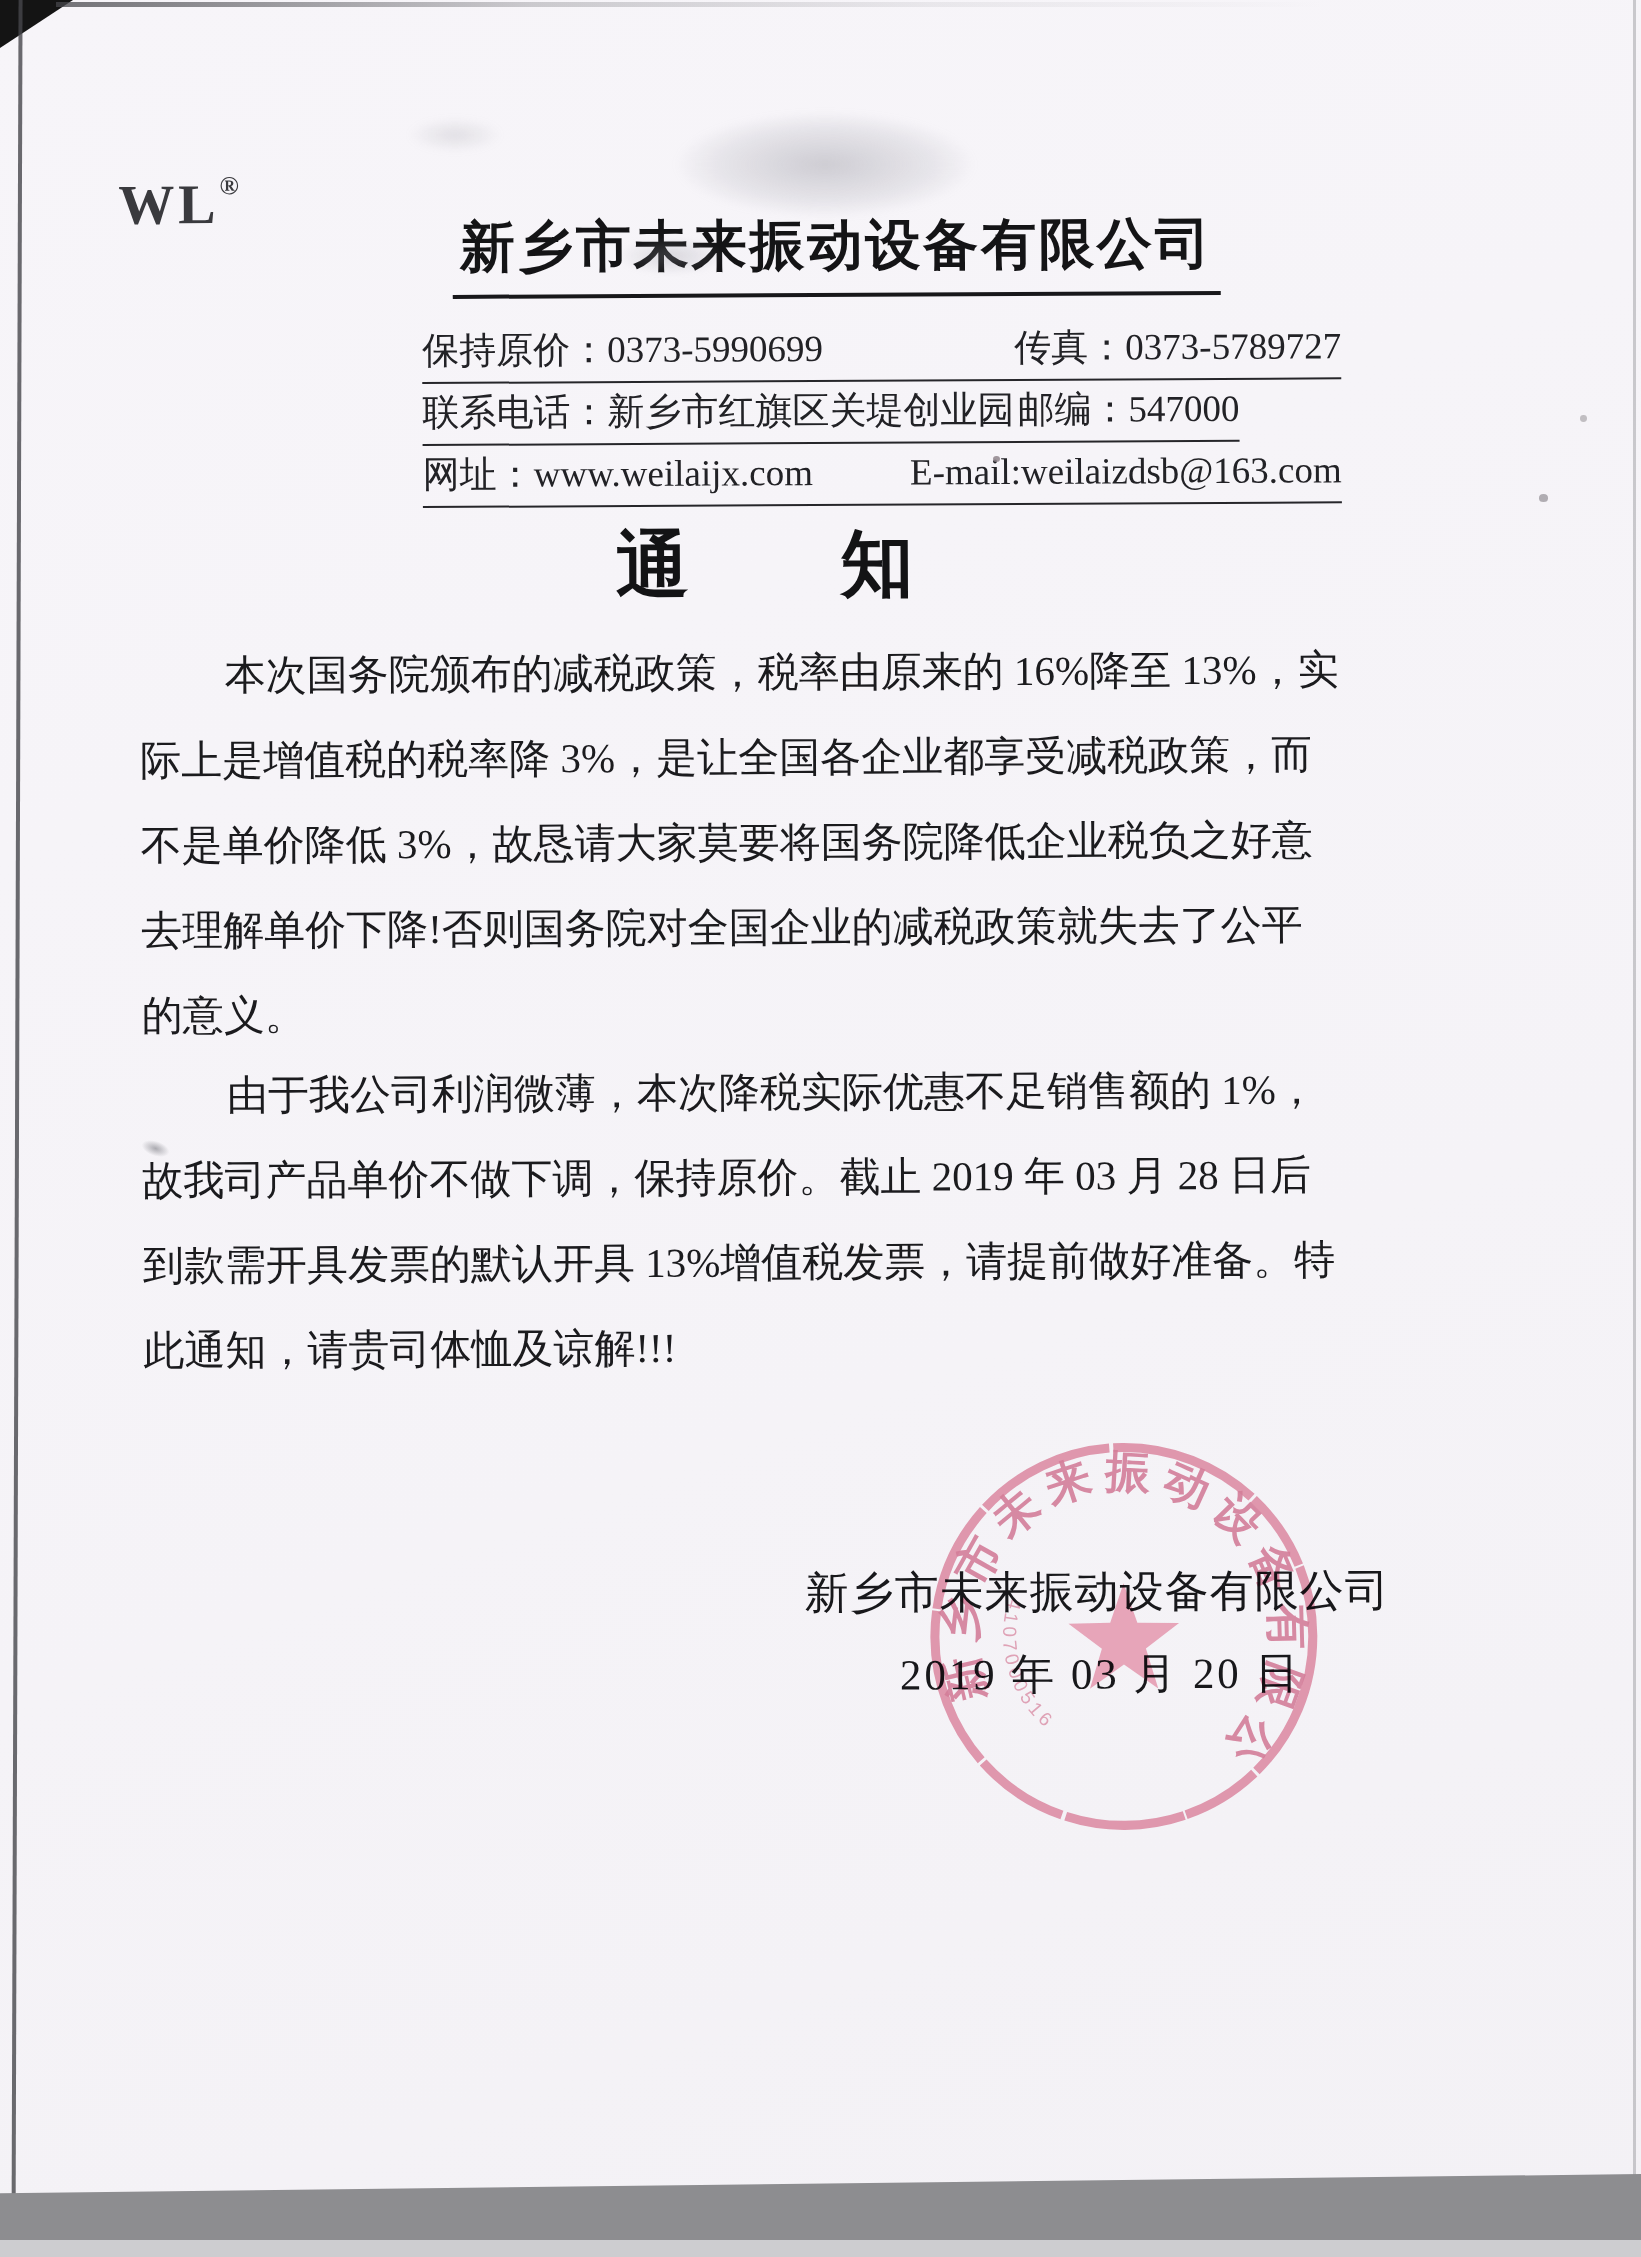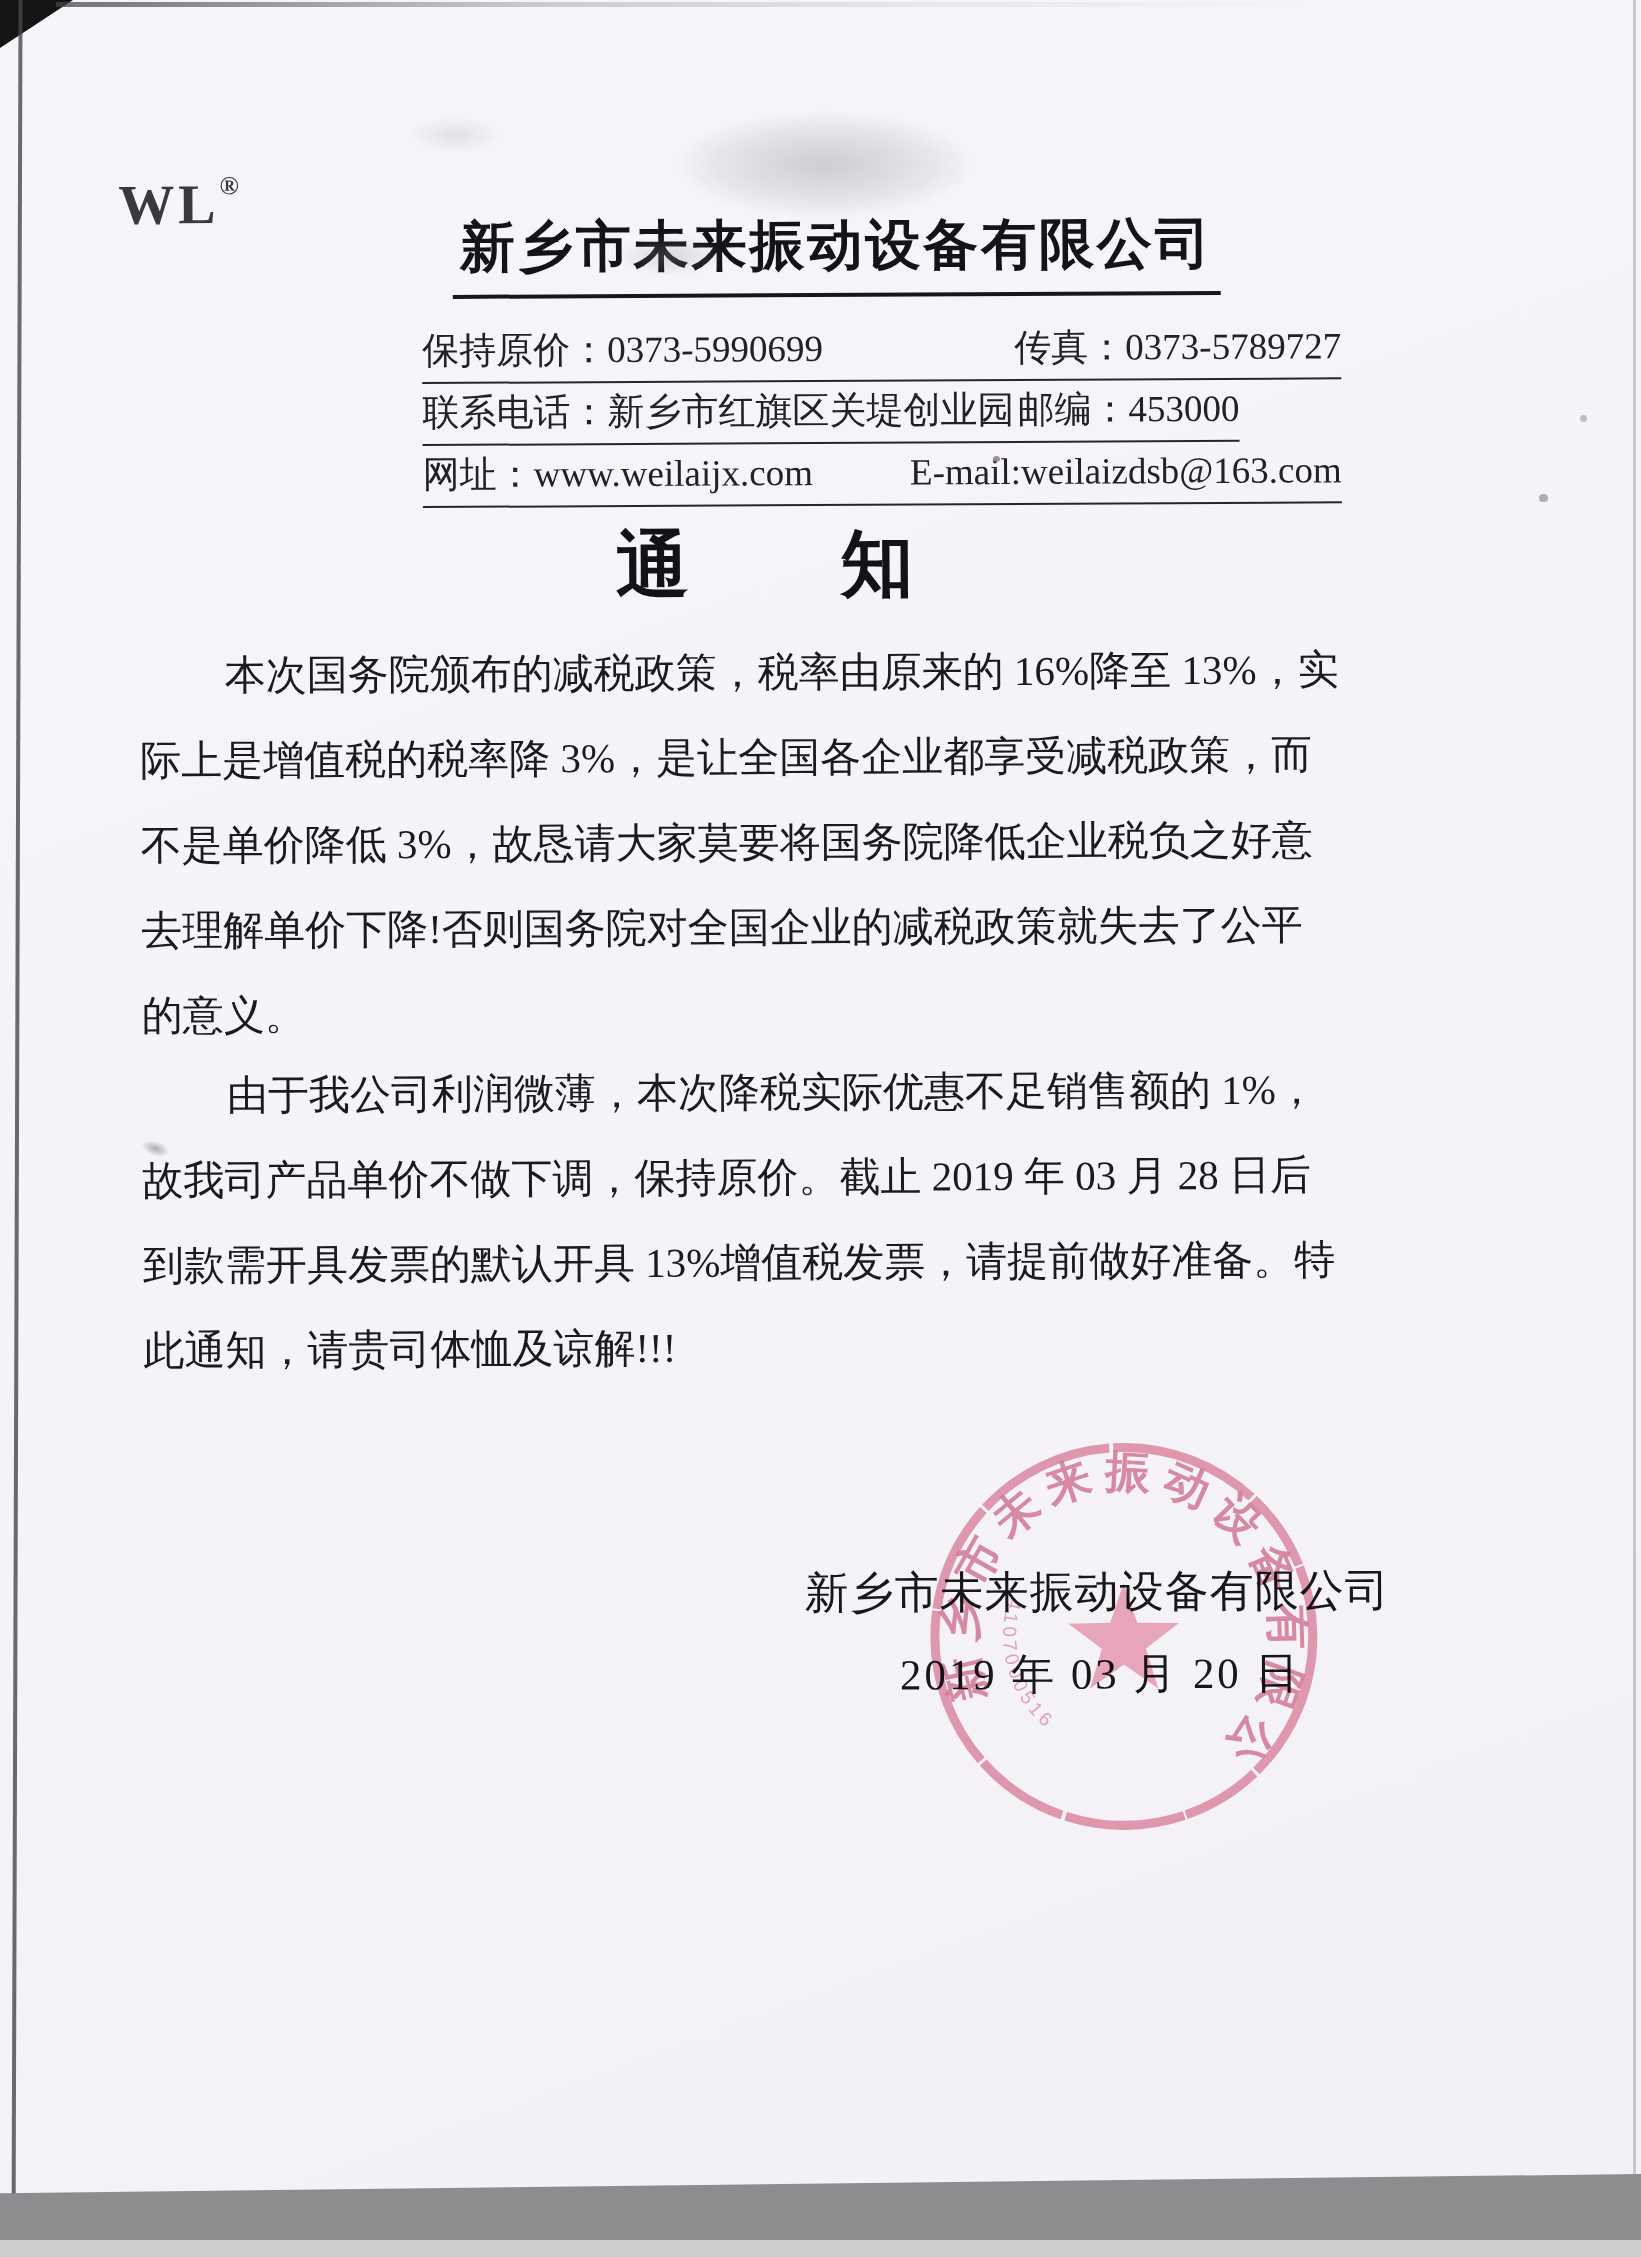--- a/index.html
+++ b/index.html
@@ -80,21 +80,21 @@
 
     <div class="company-name">新乡市未来振动设备有限公司</div>
 
     <div class="contact-line cl1">
       <span><span>保持原价：</span><span>0373-5990699</span></span>
       <span><span>传真：</span><span>0373-5789727</span></span>
     </div>
 
     <div class="contact-line cl2">
       <span><span>联系电话：</span><span>新乡市红旗区关堤创业园</span></span>
-      <span><span>邮编：</span><span>453000</span></span>
+      <span><span>邮编：</span><span>547000</span></span>
     </div>
 
     <div class="contact-line cl3">
       <span><span>网址：</span><span>www.weilaijx.com</span></span>
       <span>E-mail:weilaizdsb@163.com</span>
     </div>
 
     <div class="notice-title">通　　知</div>
 
     <div class="para p1">

